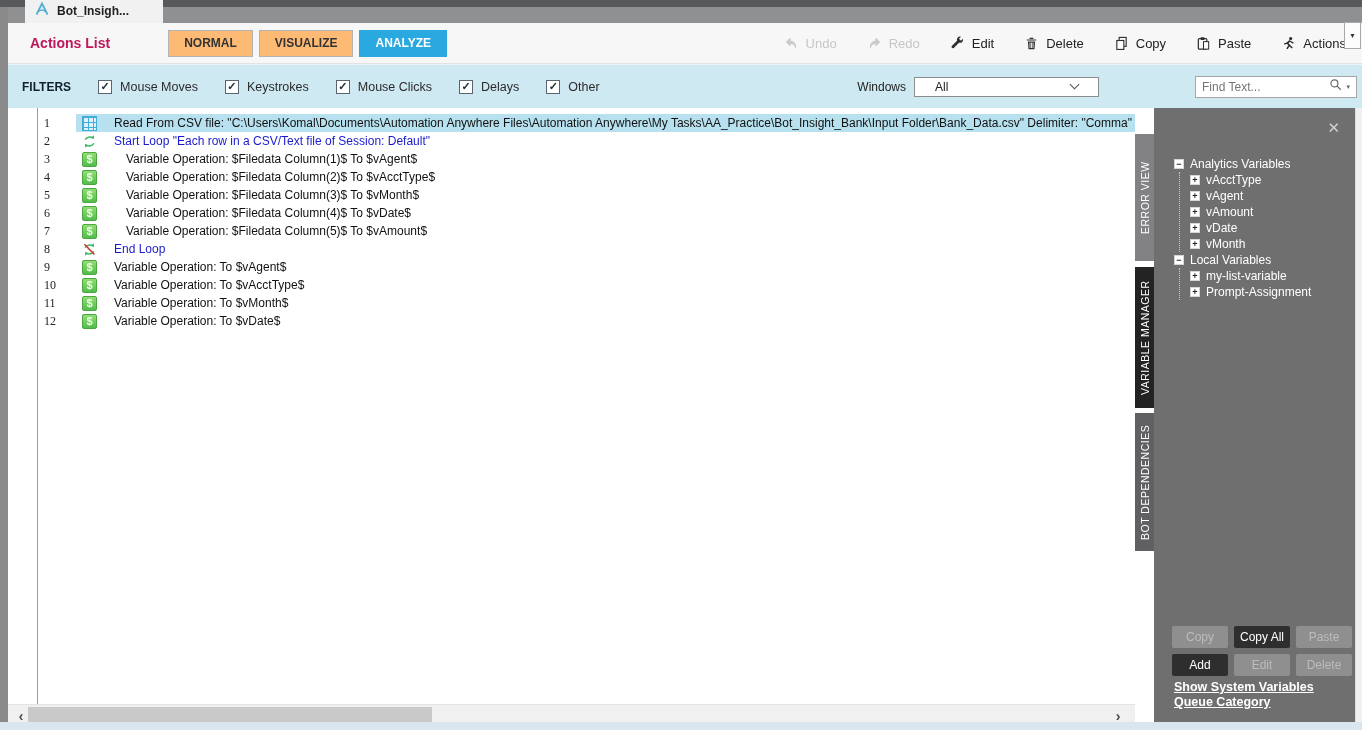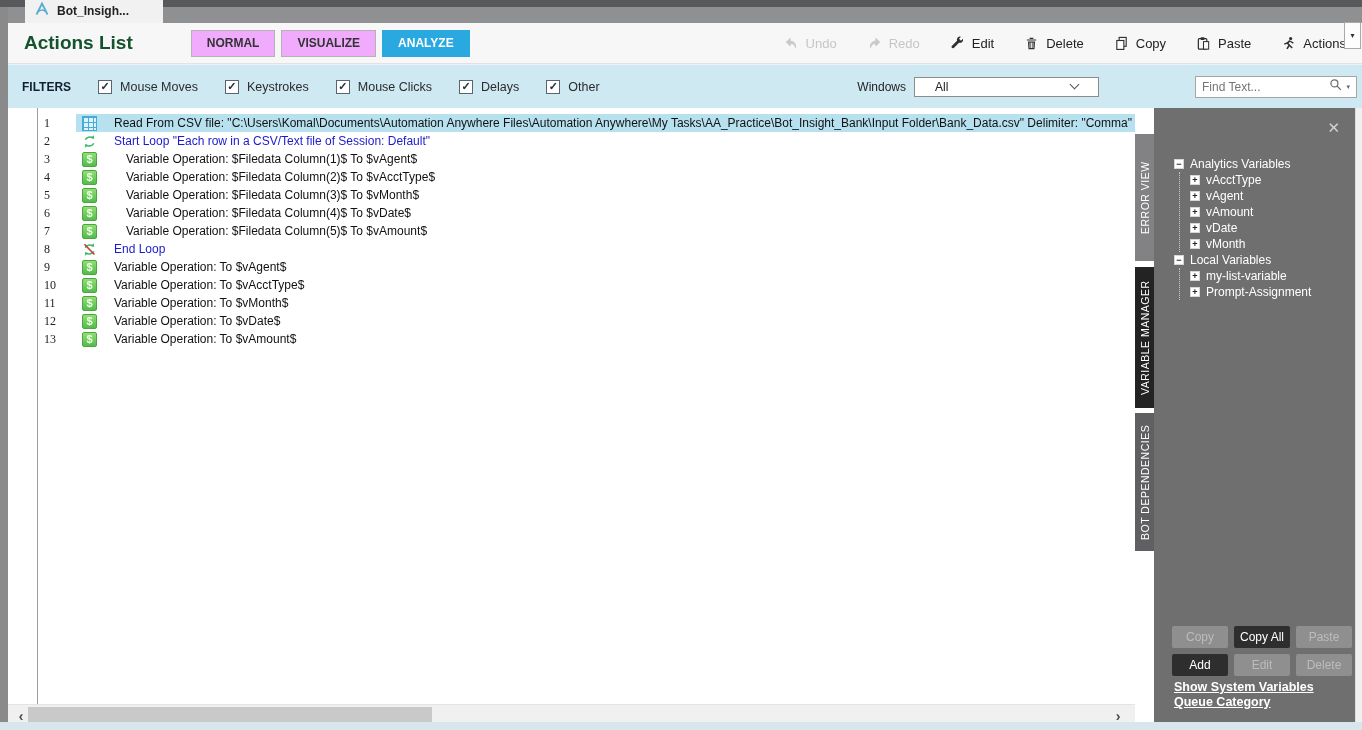--- a/index.html
+++ b/index.html
@@ -14,24 +14,24 @@
   .tab-row { height:16px; background:#8e9091; display:flex; align-items:flex-end; position:relative; }
   .doc-tab { margin-left:25px; height:25px; background:#f1f1f1; display:flex; align-items:center;
     gap:7px; padding:0 34px 0 9px; font-size:12px; font-weight:bold; color:#222; }
   .tab-caret-btn { position:absolute; right:1px; top:22px; width:17px; height:27px; background:#fdfdfd;
     border:1px solid #a9a9a9; display:flex; align-items:center; justify-content:center;
     font-size:8px; color:#333; z-index:6; }
 
   
   .toolbar { margin-left:8px; height:41px; background:#f7f7f7; display:flex; align-items:center;
     border-bottom:1px solid #e2e2e2; }
-  .page-title { font-size:19px; font-weight:bold; color:#14532d; margin-left:16px; white-space:nowrap; }
+  .page-title { font-size:14px; font-weight:bold; color:#be185d; margin-left:22px; white-space:nowrap; }
   .view-tabs { display:flex; margin-left:58px; }
   .vtab { height:27px; padding:0 15px; display:flex; align-items:center; font-size:12px; font-weight:bold;
-    color:#333; background:#f0abfc; border:1px solid #b3b3b3; margin-right:6px; cursor:default; }
+    color:#333; background:#fdba74; border:1px solid #b3b3b3; margin-right:6px; cursor:default; }
   .vtab.active { background:#29a9e0; border-color:#29a9e0; color:#fff; }
   .tool-group { margin-left:auto; display:flex; align-items:center; gap:30px; margin-right:16px;
     font-size:13px; color:#222; }
   .tool { display:flex; align-items:center; gap:7px; white-space:nowrap; }
   .tool svg { display:block; }
   .tool.disabled { color:#c6c6c6; }
   .tool.disabled svg path, .tool.disabled svg rect, .tool.disabled svg circle, .tool.disabled svg line { fill:#c9c9c9; stroke:#c9c9c9; }
 
   
   .filter-bar { margin-left:8px; height:44px; background:#cfe9f3; display:flex; align-items:center;
@@ -361,27 +361,20 @@
             <span class="txt">Variable Operation:  To $vMonth$</span>
           </span>
       </div>
       <div class="row">
         <span class="num">12</span>
         <span class="rowbody">
             <span class="icon dollar"></span>
             <span class="txt">Variable Operation:  To $vDate$</span>
           </span>
       </div>
-      <div class="row">
-        <span class="num">13</span>
-        <span class="rowbody">
-            <span class="icon dollar"></span>
-            <span class="txt">Variable Operation:  To $vAmount$</span>
-          </span>
-      </div>
     </div>
 
     <div class="h-scroll">
       <span class="h-arrow left">‹</span>
       <span class="h-thumb"></span>
       <span class="h-arrow right">›</span>
     </div>
   </div>
 
   <div class="side-tabs">

